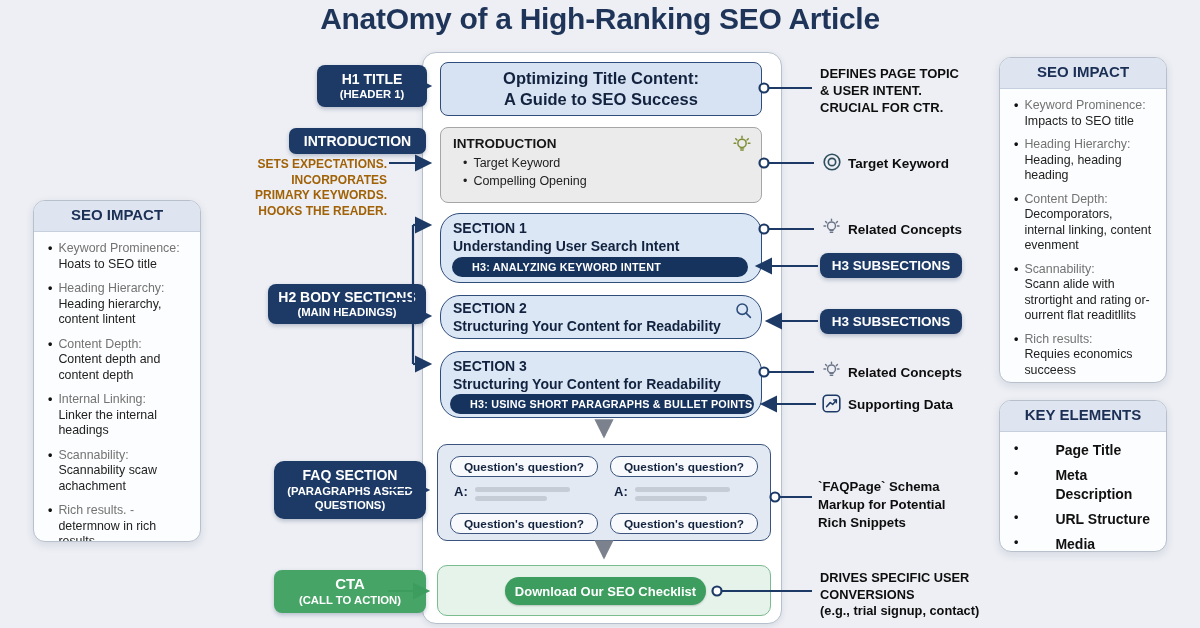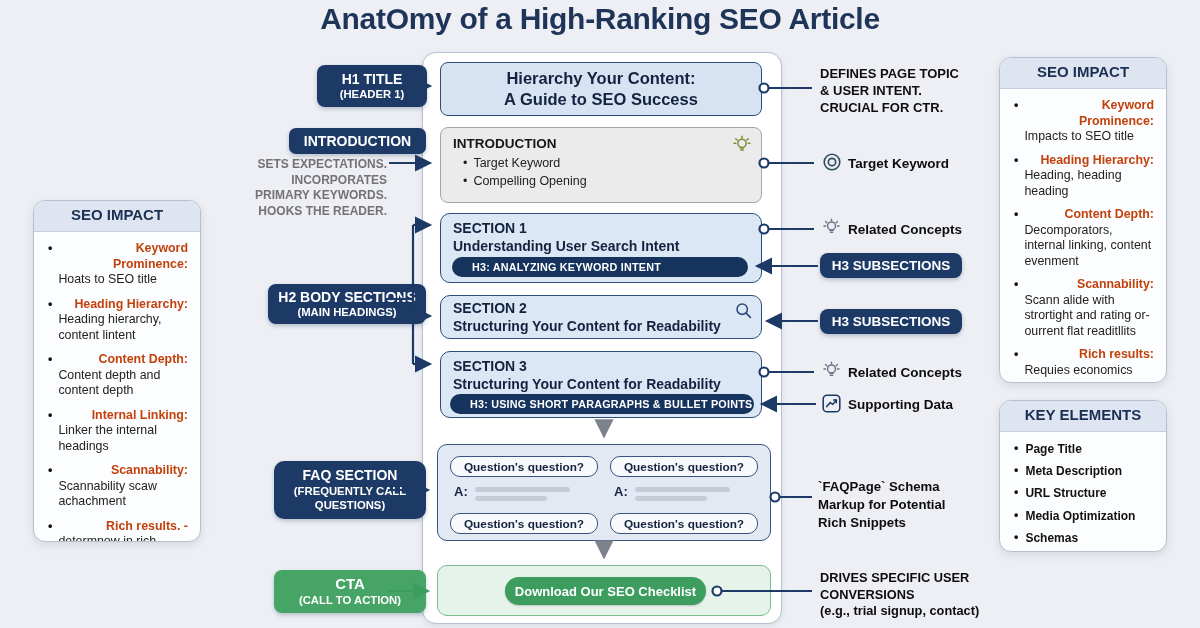--- a/index.html
+++ b/index.html
@@ -24,21 +24,21 @@
     font-size:16.5px; font-weight:800; color:#13233f; line-height:1.3; }
 
   .intro-box { left:440px; top:127px; width:322px; height:76px;
     background:#ebebeb; border:1.3px solid #a6a6a6; border-radius:8px;
     padding:8px 12px; }
   .intro-box h4 { font-size:13.5px; font-weight:800; color:#161616; margin-bottom:3px; }
   .bullet-line { font-size:12.5px; color:#222; line-height:1.45; padding-left:10px; }
   .bullet-line .dot { margin-right:6px; }
   .icon-topright { position:absolute; top:7px; right:9px; }
 
-  .sec-box { background:#dbe7f5; border:1.6px solid #2e4d7b; border-radius:10px; padding:6px 12px; }
+  .sec-box { background:#dbe7f5; border:1.6px solid #2e4d7b; border-radius:20px; padding:6px 12px; }
   .sec-box .sec-label { font-size:14px; font-weight:800; color:#13233f; line-height:1.25; }
   .sec-box .sec-head  { font-size:14px; font-weight:800; color:#13233f; line-height:1.25; }
   .sec1 { left:440px; top:213px; width:322px; height:70px; }
   .sec2 { left:440px; top:295px; width:322px; height:44px; padding-top:4px; }
   .sec3 { left:440px; top:351px; width:322px; height:67px; }
   .h3-pill { position:absolute; background:#16335e; border-radius:10px; height:20px;
     display:flex; align-items:center; padding:0 20px;
     color:#fff; font-size:10.8px; font-weight:800; letter-spacing:.2px; white-space:nowrap; }
   .h3-pill-1 { left:452px; top:257px; width:296px; }
   .h3-pill-3 { left:450px; top:394px; width:304px; }
@@ -72,39 +72,39 @@
   .navy-label .l1 { font-size:14px; font-weight:800; line-height:1.2; }
   .navy-label .l2 { font-size:11.3px; font-weight:700; line-height:1.25; }
   .lab-h1 { left:277px; top:65px; width:110px; height:42px; }
   .lab-intro { left:249px; top:128px; width:137px; height:26px; border-radius:7px; }
   .lab-h2 { left:228px; top:284px; width:158px; height:40px; }
   .lab-faq { left:234px; top:461px; width:152px; height:58px; border-radius:10px;align-items:center; }
   .lab-cta { left:234px; top:570px; width:152px; height:43px; background:#46a566; border-radius:8px; }
   .lab-cta .l1 { font-size:15px; }
 
   .intro-note { left:212px; top:157px; width:175px; text-align:right;
-    font-size:12px; font-weight:800; color:#737373; line-height:1.3; }
+    font-size:12px; font-weight:800; color:#a16207; line-height:1.3; }
 
   
   .info-box { background:#fcfdfe; border:1px solid #b8c0cc; border-radius:12px;
     box-shadow:0 3px 8px rgba(30,50,90,.12); overflow:hidden; }
   .info-box .band { background:#dee5f1; text-align:center; font-size:15px; font-weight:800;
     color:#1b2f55; padding:5px 0 8px; border-bottom:1px solid #c6cfdd; }
   .info-box .body { padding:9px 12px 6px 14px; }
   .imp-item { display:flex; gap:6px; margin-bottom:9px; }
   .imp-item .dot { font-size:12.5px; font-weight:800; color:#111; line-height:1.25; }
-  .imp-item b { display:block; font-size:12.4px; font-weight:700; color:#c2410c; line-height:1.25;text-align:right; }
+  .imp-item b { display:block; font-size:12.4px; font-weight:400; color:#737373; line-height:1.25; }
   .imp-item span { display:block; font-size:12.4px; color:#222; line-height:1.25; }
   .box-impact-left  { left:33px;  top:200px; width:168px; height:342px; }
   .box-impact-right { left:999px; top:57px;  width:168px; height:326px; }
   .box-impact-right .imp-item { margin-bottom:8px; }
   .box-key { left:999px; top:400px; width:168px; height:152px; }
   .key-item { display:flex; gap:7px; margin-bottom:6px; }
   .key-item .dot { font-size:12.5px; font-weight:800; color:#111; }
-  .key-item b { font-size:12px; font-weight:800; color:#111; line-height:1.35; }
+  .key-item b { font-size:14px; font-weight:800; color:#111; line-height:1.35;margin-left:30px; }
 
   
   .callout { font-weight:800; color:#0d0d0d; line-height:1.3; }
   .co-title { left:820px; top:66px; font-size:13px; }
   .co-target { left:848px; top:155px; font-size:13.5px; }
   .co-rel1 { left:848px; top:221px; font-size:13.5px; }
   .co-rel2 { left:848px; top:364px; font-size:13.5px; }
   .co-supp { left:848px; top:396px; font-size:13.5px; }
   .co-schema { left:818px; top:478px; font-size:13.2px; line-height:1.35; }
   .co-drives { left:820px; top:570px; font-size:12.8px; }
@@ -121,21 +121,21 @@
 </head>
 <body>
 
 <div id="canvas">
 
   <div class="abs page-title">AnatOmy of a High-Ranking SEO Article</div>
 
   <div class="abs article-card"></div>
 
   <div class="abs art-title">
-    <span>Hierarchy Your Content:</span>
+    <span>Optimizing Title Content:</span>
     <span>A Guide to SEO Success</span>
   </div>
 
   <div class="abs intro-box">
     <h4>INTRODUCTION</h4>
     <div class="bullet-line"><span class="dot">•</span><span>Target Keyword</span></div>
     <div class="bullet-line"><span class="dot">•</span><span>Compelling Opening</span></div>
     <span class="icon-topright">
       <svg width="20" height="20" viewBox="0 0 24 24" fill="none" stroke="#7e8f37" stroke-width="1.8" stroke-linecap="round">
         <circle cx="12" cy="10" r="5"></circle>
@@ -209,21 +209,21 @@
     <div>HOOKS THE READER.</div>
   </div>
 
   <div class="abs navy-label lab-h2">
     <span class="l1">H2 BODY SECTIONS</span>
     <span class="l2">(MAIN HEADINGS)</span>
   </div>
 
   <div class="abs navy-label lab-faq">
     <span class="l1">FAQ SECTION</span>
-    <span class="l2">(FREQUENTLY CALL</span>
+    <span class="l2">(PARAGRAPHS ASKED</span>
     <span class="l2">QUESTIONS)</span>
   </div>
 
   <div class="abs navy-label lab-cta">
     <span class="l1">CTA</span>
     <span class="l2">(CALL TO ACTION)</span>
   </div>
 
   <div class="abs info-box box-impact-left">
     <div class="band">SEO IMPACT</div>

